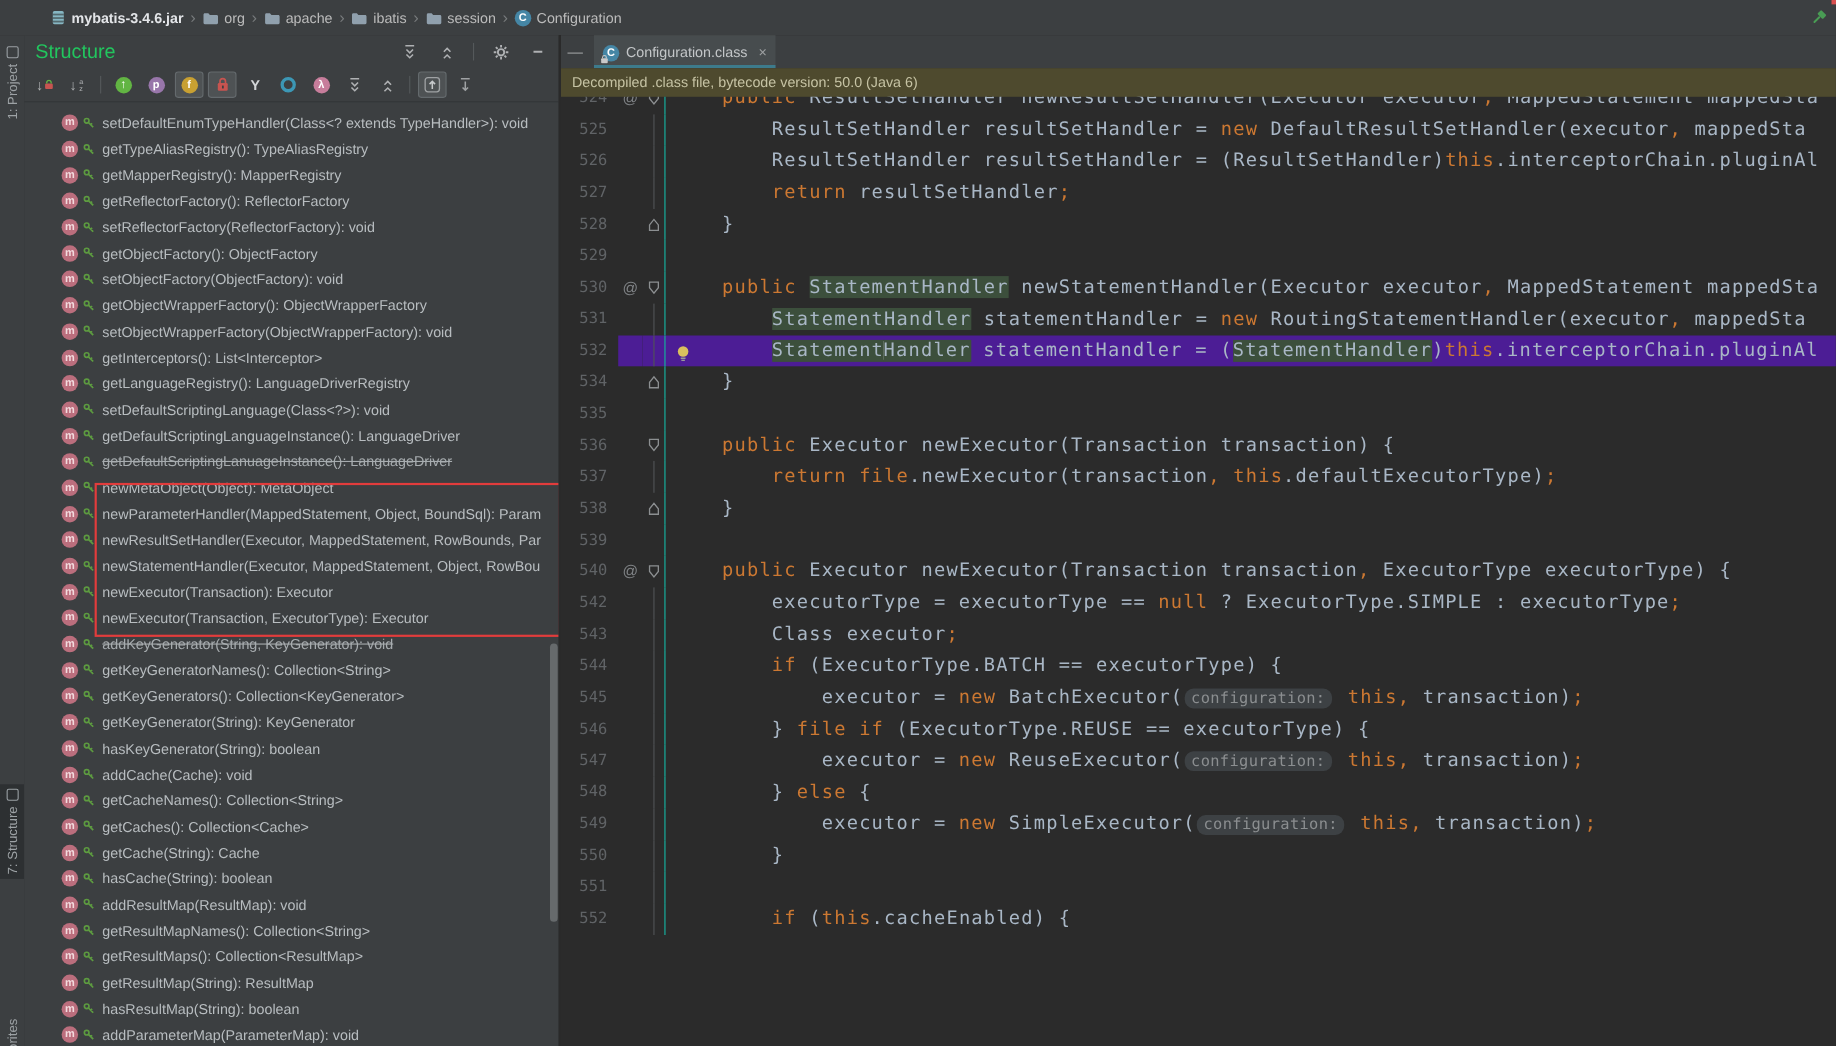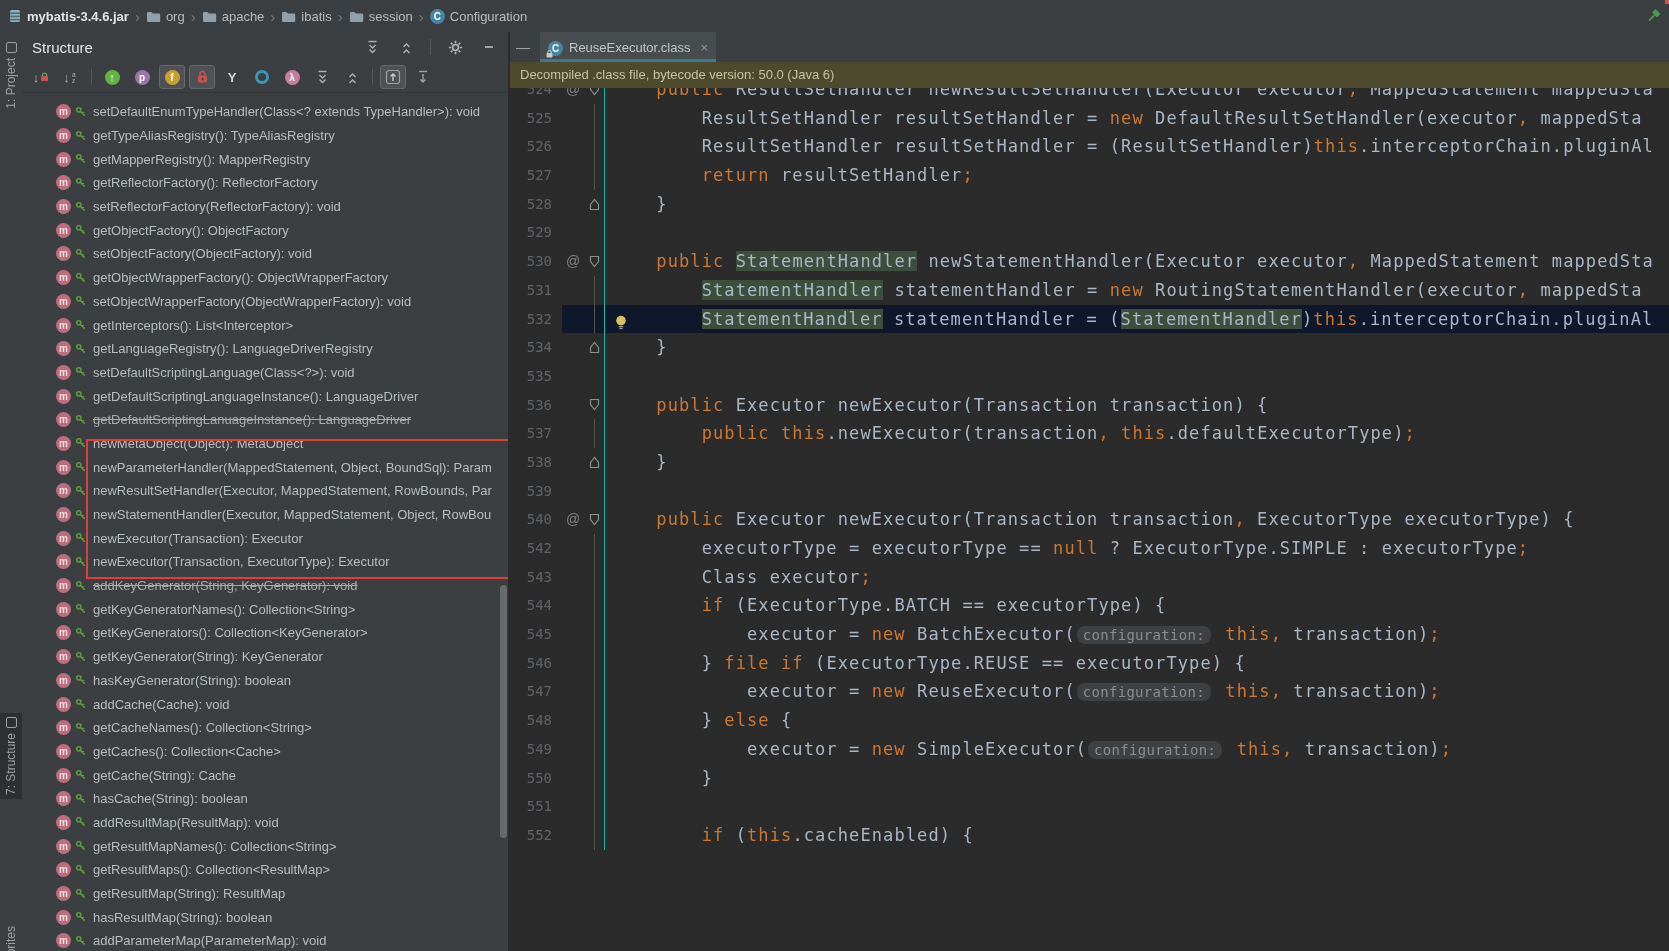--- a/index.html
+++ b/index.html
@@ -2,39 +2,39 @@
 <html><head>
 <meta charset="utf-8">
 <style>
   html,body{margin:0;padding:0;background:#2b2b2b;width:1669px;height:951px;overflow:hidden;
     font-family:"Liberation Sans",sans-serif;-webkit-font-smoothing:antialiased;}
   #app{position:relative;width:1669px;height:951px;overflow:hidden;}
 
   
   .topbar{position:absolute;left:0;top:0;width:1669px;height:32px;background:#3c3f41;
     border-bottom:1px solid #2c2e30;display:flex;align-items:center;}
-  .crumbs{display:flex;align-items:center;padding-left:8px;flex:1;min-width:0;}
+  .crumbs{display:flex;align-items:center;padding-left:20px;flex:1;min-width:0;margin-left:26px;}
   .bc-item{display:inline-flex;align-items:center;gap:5px;color:#bbbbbb;font-size:13px;cursor:default;}
   .bc-item.bold span.lbl{font-weight:bold;color:#e3e5e8;}
   .bc-sep{color:#787b7d;font-size:15px;margin:0 6px;line-height:1;}
   .topbar-right{display:flex;align-items:center;gap:6px;padding-right:2px;position:relative;}
   .red-frag{position:absolute;right:-2px;top:-12px;width:6px;height:12px;background:#d84f4f;}
 
   
   .twb{position:absolute;left:0;top:32px;width:22px;bottom:0;background:#3c3f41;border-right:1px solid #313436;}
   .vbtn{position:absolute;left:0;width:22px;display:flex;flex-direction:column;align-items:center;
     color:#9da2a5;font-size:12px;cursor:default;padding:4px 0;}
   .vbtn .vlab{writing-mode:vertical-rl;transform:rotate(180deg);white-space:nowrap;}
   .vbtn .vico{width:9px;height:9px;border:1.5px solid #9aa0a4;border-radius:2px;margin-bottom:5px;}
   .vbtn.active{background:#2d3032;}
 
   
   .spanel{position:absolute;left:22px;top:32px;width:486px;bottom:0;background:#3c3f41;overflow:hidden;}
   .sphead{height:30px;display:flex;align-items:center;padding:0 6px 0 10px;}
-  .sptitle{color:#e5e5e5;font-size:15px;flex:1;}
+  .sptitle{color:#22c55e;font-size:18px;flex:1;}
   .sphicons{display:flex;align-items:center;gap:8px;}
   .sptools{height:30px;display:flex;align-items:center;gap:4px;padding-left:6px;border-bottom:1px solid #333638;}
   .tbtn{display:inline-flex;align-items:center;justify-content:center;width:24px;height:22px;
     border-radius:3px;border:1px solid transparent;cursor:default;}
   .tbtn.sel{background:#4e5254;border-color:#646a6d;}
   .tsep{width:1px;height:16px;background:#55595b;margin:0 3px;}
   .cico{display:inline-block;width:15px;height:15px;border-radius:50%;
     font:bold 10px/15px "Liberation Sans",sans-serif;text-align:center;color:#fff;}
   .cico.donut{width:8px;height:8px;background:transparent;border:3.5px solid #3c97b5;border-radius:50%;}
   .yico{color:#d3d6d8;font:bold 13px/13px "Liberation Sans",sans-serif;}
@@ -67,21 +67,21 @@
   .code{position:absolute;left:0;right:0;top:56px;bottom:0;overflow:hidden;}
   .code > :first-child{margin-top:-13px;}
   .code-line{display:flex;height:28.7px;line-height:28.7px;}
   .ln{flex:0 0 52px;text-align:right;padding-right:10px;box-sizing:border-box;color:#606366;
     font:14px/28.7px "DejaVu Sans Mono",monospace;}
   .ann{flex:0 0 22px;text-align:center;color:#7f8285;font:14px/28.7px "Liberation Sans",sans-serif;}
   .fold{flex:0 0 20px;position:relative;display:flex;align-items:center;justify-content:center;}
   .fline{position:absolute;left:50%;top:0;bottom:0;width:1px;background:#515456;}
   .ct{flex:1;border-left:1px solid #14b8a6;padding-left:6px;white-space:pre;overflow:hidden;position:relative;
     font:17px/28.7px "DejaVu Sans Mono",monospace;letter-spacing:1.1px;color:#a9b7c6;}
-  .cur .ann,.cur .fold,.cur .ct{background:#0f172a;}
+  .cur .ann,.cur .fold,.cur .ct{background:#4c1d95;}
   .tk-kw{color:#cc7832;}
   .tk-pl{color:#a9b7c6;}
   .tk-pun{color:#cc7832;}
   .tk-hl{background:#3c4f3c;color:#a9b7c6;}
   .tk-hint{color:#8b8e90;background:#3d4144;border-radius:8px;padding:1px 6px;margin:0 3px 0 1px;
     font-size:14px;letter-spacing:.3px;}
   .tk-caret{display:inline-block;width:1.5px;height:17px;background:#d8d8d8;vertical-align:middle;margin:0 -1px;}
   .bulb{position:absolute;left:10px;top:6px;}
 </style>
 </head>
@@ -728,21 +728,21 @@
     <div class="tabs">
       <span class="dash">—</span>
       <div class="tab">
         <span class="cwrap">
           <span class="cico" style="background:#4586a5">C</span>
           <svg class="locksm" width="7" height="8" viewBox="0 0 7 8">
               <rect x="0.5" y="3" width="6" height="4.5" rx="0.8" fill="#c9c9c9"></rect>
               <path d="M1.8 3V2.2a1.7 1.7 0 0 1 3.4 0V3" stroke="#c9c9c9" fill="none" stroke-width="1"></path>
             </svg>
         </span>
-        <span class="tablab">ReuseExecutor.class</span>
+        <span class="tablab">Configuration.class</span>
         <span class="tabclose">×</span>
       </div>
     </div>
     <div class="banner">
       <span>Decompiled .class file, bytecode version: 50.0 (Java 6)</span>
     </div>
     <div class="code" id="code">
         <div class="code-line">
           <span class="ln">524</span>
           <span class="ann">@</span>
@@ -858,21 +858,21 @@
             </span>
           </span>
           <span class="ct"><span class="tk-pl">    </span><span class="tk-kw">public </span><span class="tk-pl">Executor newExecutor(Transaction transaction) {</span></span>
         </div>
         <div class="code-line">
           <span class="ln">537</span>
           <span class="ann"></span>
           <span class="fold">
             <span class="fline"></span>
           </span>
-          <span class="ct"><span class="tk-pl">        </span><span class="tk-kw">public this</span><span class="tk-pl">.newExecutor(transaction</span><span class="tk-pun">,</span><span class="tk-pl"> </span><span class="tk-kw">this</span><span class="tk-pl">.defaultExecutorType)</span><span class="tk-pun">;</span></span>
+          <span class="ct"><span class="tk-pl">        </span><span class="tk-kw">return file</span><span class="tk-pl">.newExecutor(transaction</span><span class="tk-pun">,</span><span class="tk-pl"> </span><span class="tk-kw">this</span><span class="tk-pl">.defaultExecutorType)</span><span class="tk-pun">;</span></span>
         </div>
         <div class="code-line">
           <span class="ln">538</span>
           <span class="ann"></span>
           <span class="fold">
             <span style="display: inline-flex;">
               <svg width="11" height="13" viewBox="0 0 11 13">
                 <path d="M1.5 11.5h8v-5L5.5 1.5l-4 5z" fill="none" stroke="#8c8f91" stroke-width="1.2"></path>
               </svg>
             </span>

